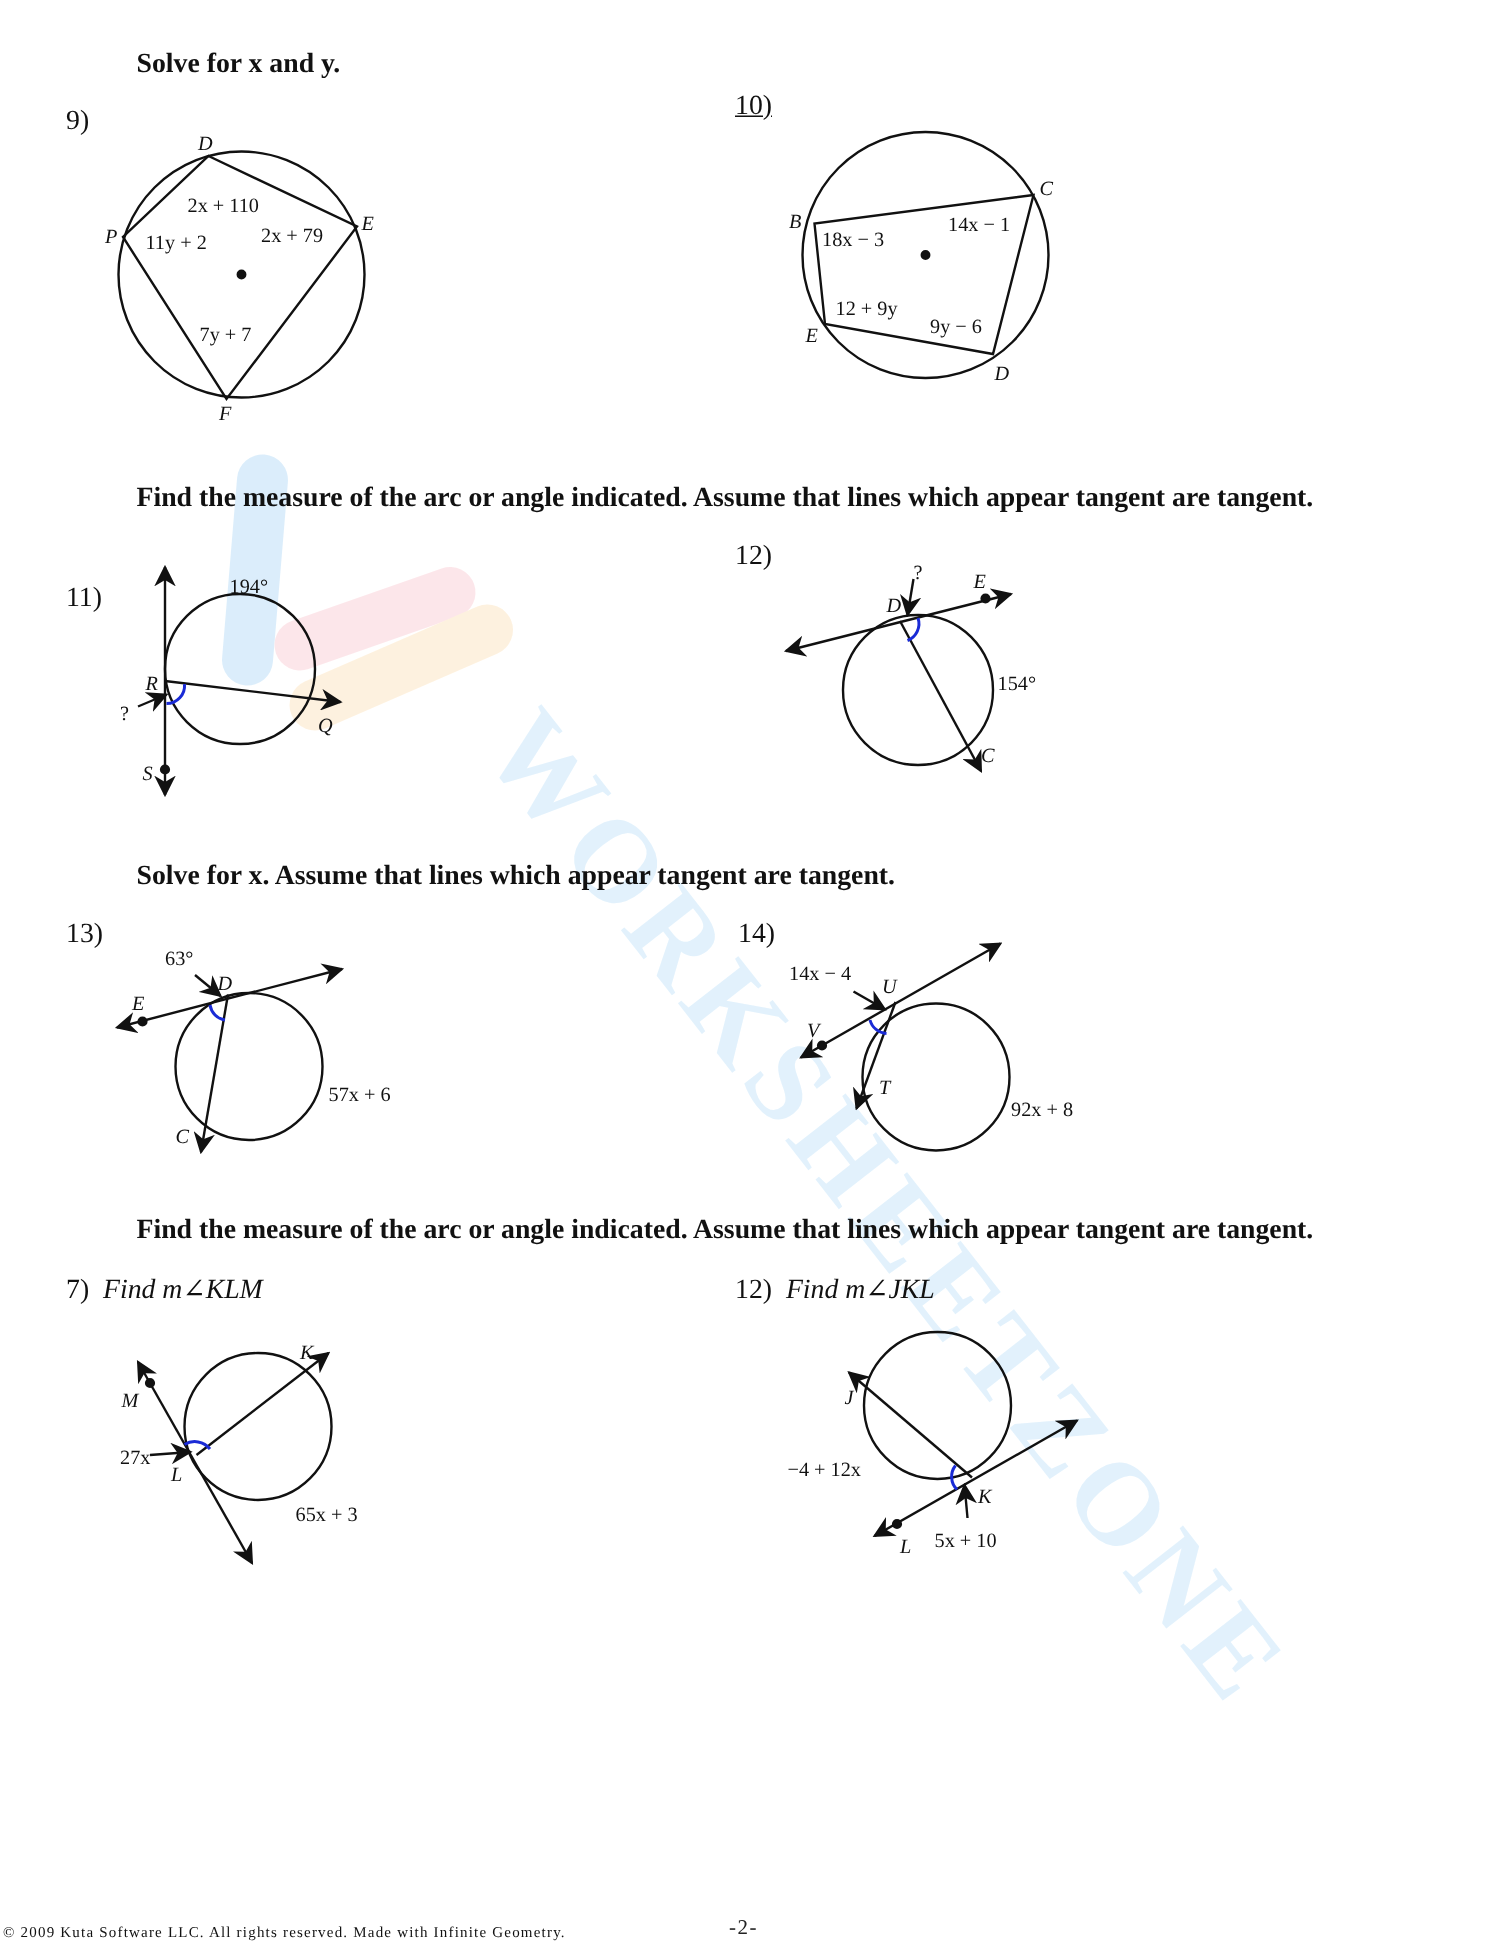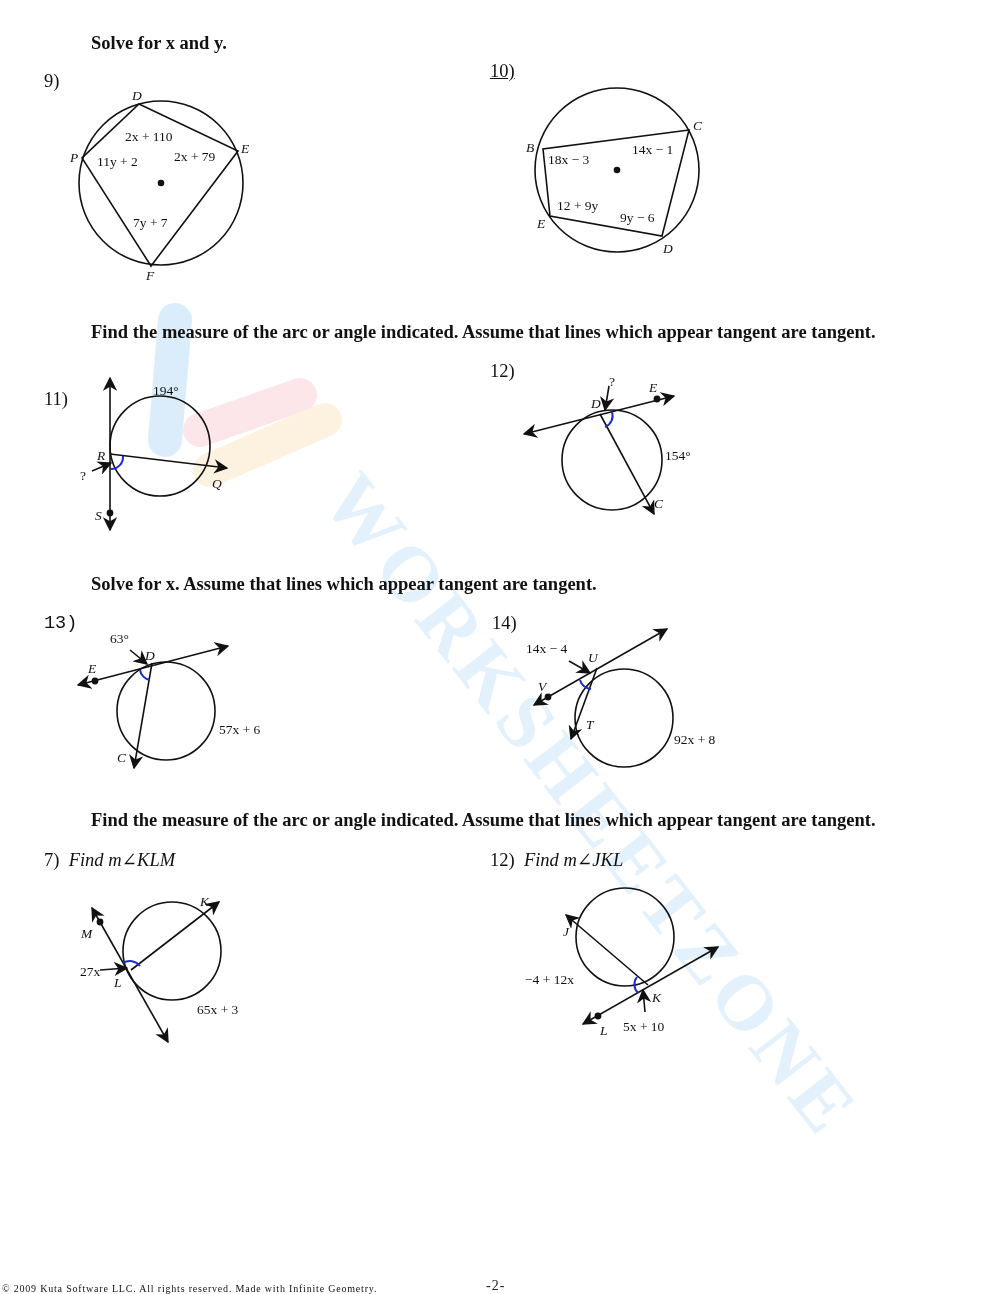--- a/index.html
+++ b/index.html
@@ -27,21 +27,21 @@
 
 <div class="heading" style="top:33px;">Solve for x and y.</div>
 <div class="heading" style="top:322px;">Find the measure of the arc or angle indicated.  Assume that lines which appear tangent are tangent.</div>
 <div class="heading" style="top:574px;">Solve for x.  Assume that lines which appear tangent are tangent.</div>
 <div class="heading" style="top:810px;">Find the measure of the arc or angle indicated.  Assume that lines which appear tangent are tangent.</div>
 
 <div class="num" style="left:44px;top:71px;">9)</div>
 <div class="num" style="left:490px;top:61px;text-decoration:underline;">10)</div>
 <div class="num" style="left:44px;top:361px;margin-top:28px;">11)</div>
 <div class="num" style="left:490px;top:361px;">12)</div>
-<div class="num" style="left:44px;top:613px;font-family:Liberation Mono, monospace;">13)</div>
+<div class="num" style="left:44px;top:613px;">13)</div>
 <div class="num" style="left:492px;top:613px;">14)</div>
 <div class="num" style="left:44px;top:849px;"><span>7)</span>&nbsp; <i>Find m∠KLM</i></div>
 <div class="num" style="left:490px;top:849px;"><span>12)</span>&nbsp; <i>Find m∠JKL</i></div>
 
 <svg class="fig" width="1000" height="1294" viewBox="0 0 1000 1294">
   <defs>
     <marker id="ah" viewBox="0 0 10 10" refX="9" refY="5" markerWidth="9" markerHeight="9" orient="auto-start-reverse">
       <path d="M0,0 L10,5 L0,10 L3,5 Z" fill="#111"></path>
     </marker>
   </defs>

